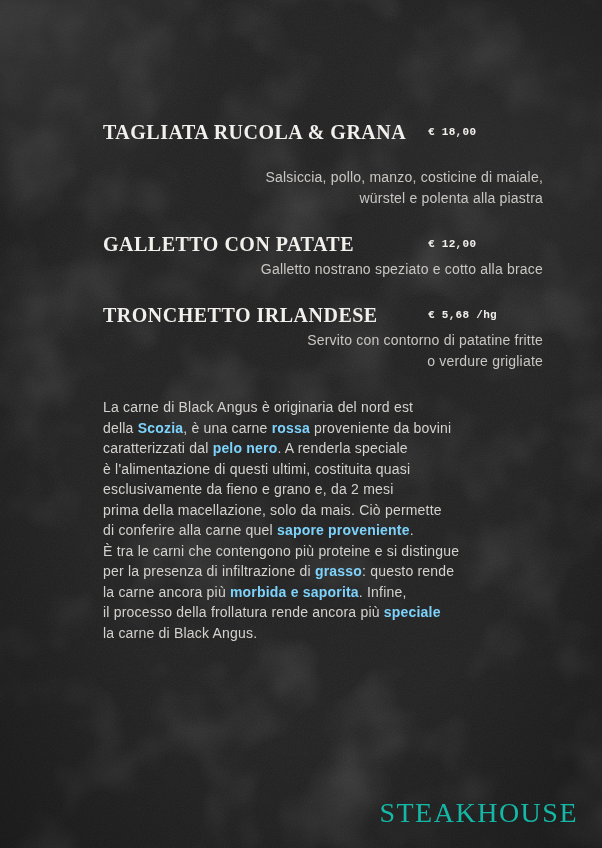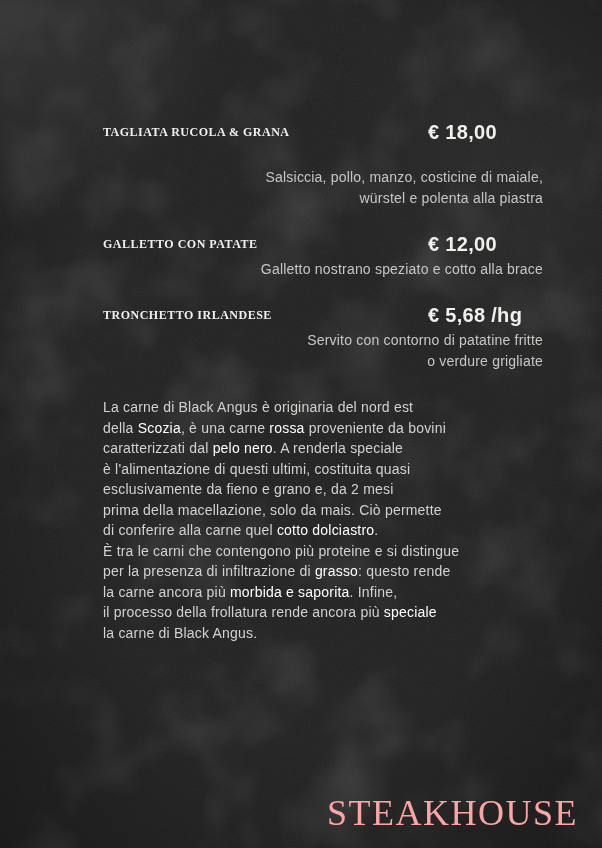--- a/index.html
+++ b/index.html
@@ -40,32 +40,32 @@
   .menu-item {
     margin: 0 0 25px 0;
   }
   .item-head {
     position: relative;
   }
   .item-name {
     margin: 0 0 5px 0;
     font-family: "Liberation Serif", serif;
     font-weight: bold;
-    font-size: 12px;
+    font-size: 20px;
     line-height: 20px;
     letter-spacing: 0.5px;
     color: #f2f0ec;
   }
   .item-price {
     position: absolute;
     left: 325px;
     top: 1px;
-    font-family: Liberation Sans, sans-serif;
+    font-family: Liberation Mono, monospace;
     font-weight: bold;
-    font-size: 20px;
+    font-size: 11px;
     line-height: 19px;
     letter-spacing: 0.3px;
     color: #f2f0ec;
     white-space: nowrap;
   }
   .item-desc {
     margin: 0;
     font-size: 14px;
     line-height: 21px;
     letter-spacing: 0.2px;
@@ -75,32 +75,32 @@
   }
   .about {
     margin-top: 22px;
     font-size: 14px;
     line-height: 20.5px;
     letter-spacing: 0.2px;
     color: #d4d2ce;
     white-space: pre-line;
   }
   .about .bold {
-    font-weight: normal;
-    color: #ffffff;
+    font-weight: bold;
+    color: #7dd3fc;
   }
   .brand {
     position: absolute;
     right: 24px;
     bottom: 20px;
     font-family: "Liberation Serif", serif;
-    font-size: 36px;
+    font-size: 28px;
     line-height: 30px;
     letter-spacing: 1.5px;
-    color: #fca5a5;
+    color: #14b8a6;
   }
 </style>
 </head>
 <body>
 
 <div id="page">
 
   <svg class="texture" width="602" height="848" aria-hidden="true">
     <filter id="grain">
       <feTurbulence type="fractalNoise" baseFrequency="0.85" numOctaves="3" stitchTiles="stitch"></feTurbulence>
@@ -148,21 +148,21 @@
       <p class="item-desc">Servito con contorno di patatine fritte
 o verdure grigliate</p>
     </div>
 
     <p class="about"><span>La carne di Black Angus è originaria del nord est
 della </span><span class="bold">Scozia</span><span>, è una carne </span><span class="bold">rossa</span><span> proveniente da bovini
 caratterizzati dal </span><span class="bold">pelo nero</span><span>. A renderla speciale
 è l'alimentazione di questi ultimi, costituita quasi
 esclusivamente da fieno e grano e, da 2 mesi
 prima della macellazione, solo da mais. Ciò permette
-di conferire alla carne quel </span><span class="bold">cotto dolciastro</span><span>.
+di conferire alla carne quel </span><span class="bold">sapore proveniente</span><span>.
 È tra le carni che contengono più proteine e si distingue
 per la presenza di infiltrazione di </span><span class="bold">grasso</span><span>: questo rende
 la carne ancora più </span><span class="bold">morbida e saporita</span><span>. Infine,
 il processo della frollatura rende ancora più </span><span class="bold">speciale</span><span>
 la carne di Black Angus.</span></p>
 
   </div>
 
   <div class="brand">STEAKHOUSE</div>
 

